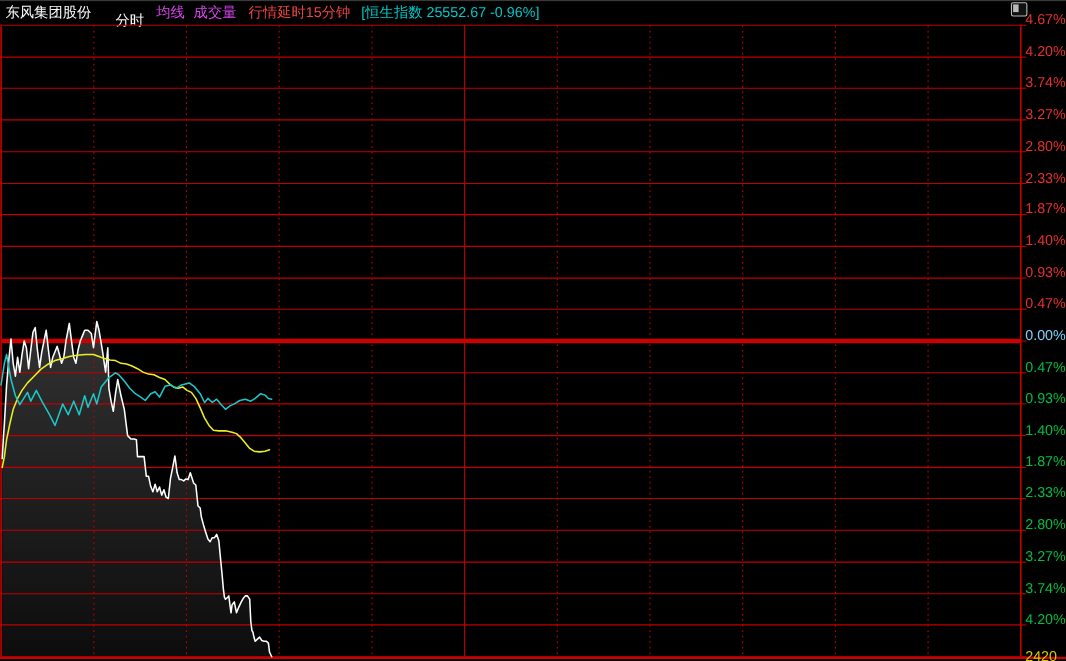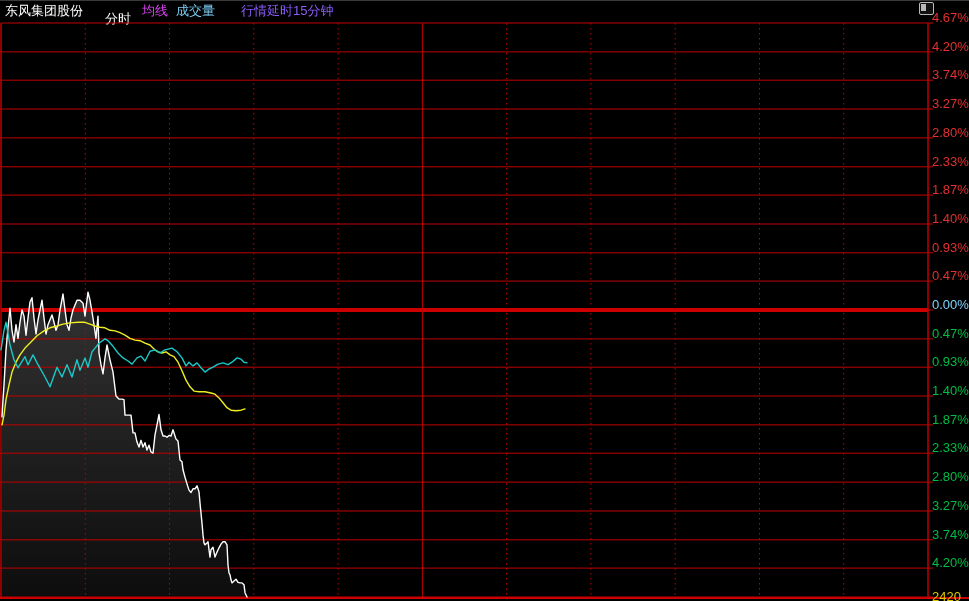--- a/index.html
+++ b/index.html
@@ -6,22 +6,22 @@
   body{width:969px;height:601px;position:relative;overflow:hidden;
        font-family:"Liberation Sans","DejaVu Sans",sans-serif;}
   
   .top-rule{position:absolute;left:0;top:0;width:969px;height:1px;background:#3a3a3a;}
   
   .header{position:absolute;left:0;top:1px;width:936px;height:20px;display:flex;
           align-items:center;font-size:13px;line-height:20px;white-space:nowrap;}
   .header .stock{color:#ffffff;margin-left:5px;}
   .header .tab{color:#ffffff;margin-left:22px;margin-top:16px;}
   .header .ma{color:#d946ef;margin-left:11px;cursor:pointer;}
-  .header .vol{color:#7dd3fc;margin-left:8px;cursor:pointer;}
-  .header .delay{color:#8b5cf6;margin-left:26px;}
+  .header .vol{color:#d946ef;margin-left:8px;cursor:pointer;}
+  .header .delay{color:#ef4444;margin-left:11px;}
   .header .index{color:#00c8c8;margin-left:10px;cursor:pointer;}
   
   .panel-icon{position:absolute;left:919px;top:2px;width:13px;height:11px;
               border:1px solid #b8b8b8;border-radius:2px;background:#111;cursor:pointer;}
   .panel-icon::before{content:"";position:absolute;left:1px;top:1px;width:5px;height:7px;background:#b8b8b8;}
   
   #chart-svg{position:absolute;left:0;top:0;}
   
   #axis-labels{position:absolute;left:0;top:0;width:969px;height:446px;pointer-events:none;}
   .ylab{position:absolute;left:932px;width:37px;font-size:13px;line-height:14px;text-align:left;
@@ -35,20 +35,21 @@
 <body>
 
 <div class="top-rule"></div>
 
 <div class="header">
   <span class="stock">东风集团股份</span>
   <span class="tab">分时</span>
   <span class="ma">均线</span>
   <span class="vol">成交量</span>
   <span class="delay">行情延时15分钟</span>
+  <span class="index">[恒生指数 25552.67 -0.96%]</span>
 </div>
 
 <div class="panel-icon" title=""></div>
 
 <svg id="chart-svg" width="969" height="601" viewBox="0 0 969 601">
     <defs>
       <linearGradient id="ag" x1="0" y1="0" x2="0" y2="1">
         <stop offset="0" stop-color="#323232"></stop>
         <stop offset="1" stop-color="#0d0d0d"></stop>
       </linearGradient>

